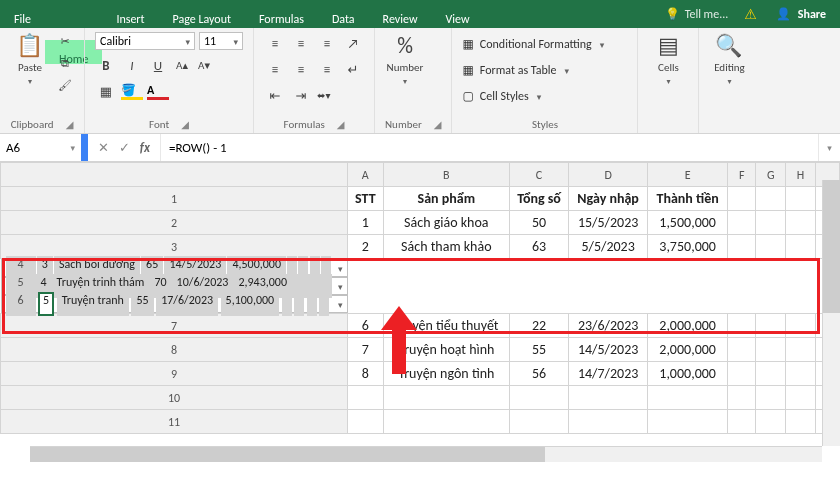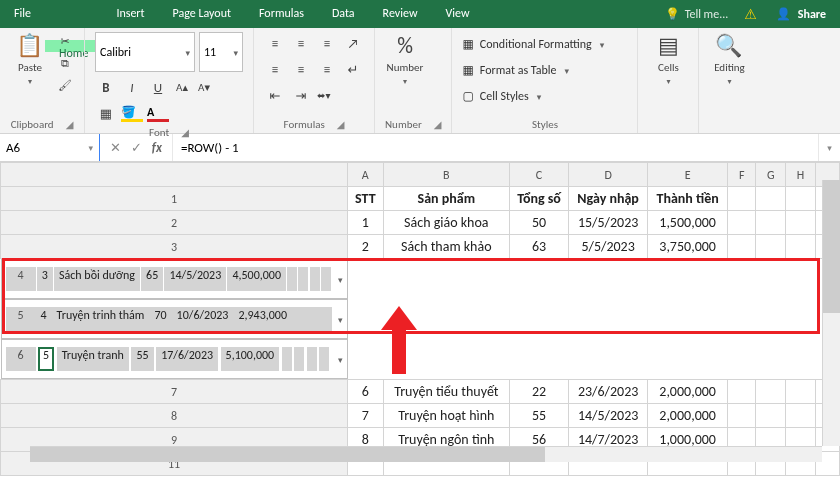--- a/index.html
+++ b/index.html
@@ -1,47 +1,47 @@
 <!DOCTYPE html>
 <html><head>
 <meta charset="utf-8">
 <style>
 * { box-sizing: border-box; margin: 0; padding: 0; font-family: "Segoe UI", Calibri, sans-serif; }
 body { background: #fff; width: 840px; height: 500px; overflow: hidden; position: relative; }
 
 
 .titlebar { background: #217346; height: 28px; display: flex; align-items: stretch; color: #fff; font-size: 12px; }
-.tab { padding: 6px 14px; cursor: pointer; white-space: nowrap; }
+.tab { padding: 12px 14px; cursor: pointer; white-space: nowrap; }
 .tab.active { background: #86efac; color: #217346; margin-top: 40px; }
 .titlebar .spacer { flex: 1; }
 .tell-me { display: flex; align-items: center; gap: 4px; opacity: 0.85; padding: 0 10px; }
 .share { display: flex; align-items: center; gap: 6px; padding: 0 14px; font-weight: 600; }
 .warn { color: #ffd400; font-size: 14px; padding: 0 6px; display: flex; align-items: center; }
 
 
 .ribbon { background: #f3f3f3; border-bottom: 1px solid #d4d4d4; height: 106px; display: flex; }
 .group { border-right: 1px solid #e0e0e0; padding: 4px 10px 2px; display: flex; flex-direction: column; justify-content: space-between; }
 .group-body { display: flex; gap: 6px; align-items: flex-start; flex: 1; }
 .group-label { font-size: 11px; color: #666; text-align: center; padding-top: 2px; display: flex; justify-content: center; gap: 12px; align-items: center; }
 .dlauncher { font-size: 10px; color: #888; }
 .btn { display: flex; flex-direction: column; align-items: center; justify-content: center; gap: 2px; font-size: 11px; color: #444; min-width: 40px; }
 .btn .ico { font-size: 22px; }
 .vstack { display: flex; flex-direction: column; gap: 4px; }
 .hstack { display: flex; gap: 4px; align-items: center; }
-.sel { background: #fff; border: 1px solid #c0c0c0; font-size: 12px; height: 40px; padding: 0 4px; display: flex; align-items: center; justify-content: space-between; }
+.sel { background: #fff; border: 1px solid #c0c0c0; font-size: 12px; height: 18px; padding: 0 4px; display: flex; align-items: center; justify-content: space-between; }
 .sel::after { content: "▾"; font-size: 9px; color: #666; margin-left: 6px; }
 .ribbtn { width: 22px; height: 22px; display: flex; align-items: center; justify-content: center; font-size: 13px; color: #444; border: 1px solid transparent; }
 .ribbtn.small { width: 18px; height: 18px; font-size: 11px; }
 .style-item { font-size: 12px; color: #333; display: flex; align-items: center; gap: 6px; height: 24px; }
 .style-item::after { content: "▾"; font-size: 9px; color: #666; margin-left: 2px; }
 .underbar { width: 22px; height: 3px; }
 
 
 .fbar { height: 28px; border-bottom: 1px solid #d4d4d4; display: flex; align-items: stretch; font-size: 13px; }
-.namebox { width: 100px; border-right: 1px solid #3b82f6; padding: 4px 6px; background: #fff; display: flex; align-items: center; justify-content: space-between; }
+.namebox { width: 88px; border-right: 7px solid #3b82f6; padding: 4px 6px; background: #fff; display: flex; align-items: center; justify-content: space-between; }
 .namebox::after { content: "▾"; font-size: 9px; color: #888; }
 .fxbtns { display: flex; align-items: center; gap: 10px; padding: 0 10px; border-right: 1px solid #e8e8e8; color: #888; }
 .fxbtns .fx { font-style: italic; font-weight: bold; color: #666; }
 .formula { flex: 1; padding: 4px 8px; display: flex; align-items: center; }
 .fbar-exp { width: 22px; display: flex; align-items: center; justify-content: center; color: #888; border-left: 1px solid #e8e8e8; font-size: 9px; }
 
 
 .grid-wrap { position: relative; height: 300px; }
 .grid { border-collapse: collapse; table-layout: fixed; font-size: 14px; color: #222; }
 .grid th, .grid td { border: 1px solid #d4d4d4; height: 24px; padding: 0 4px; overflow: hidden; white-space: nowrap; }
@@ -378,20 +378,32 @@
     <td>Truyện ngôn tình</td>
     <td>56</td>
     <td>14/7/2023</td>
     <td>1,000,000</td>
     <td></td>
           <td></td>
           <td></td>
           <td></td>
   </tr>
   <tr>
+    <th class="rowhdr">10</th>
+    <td></td>
+          <td></td>
+          <td></td>
+          <td></td>
+          <td></td>
+          <td></td>
+          <td></td>
+          <td></td>
+          <td></td>
+  </tr>
+  <tr>
     <th class="rowhdr">11</th>
     <td></td>
           <td></td>
           <td></td>
           <td></td>
           <td></td>
           <td></td>
           <td></td>
           <td></td>
           <td></td>

